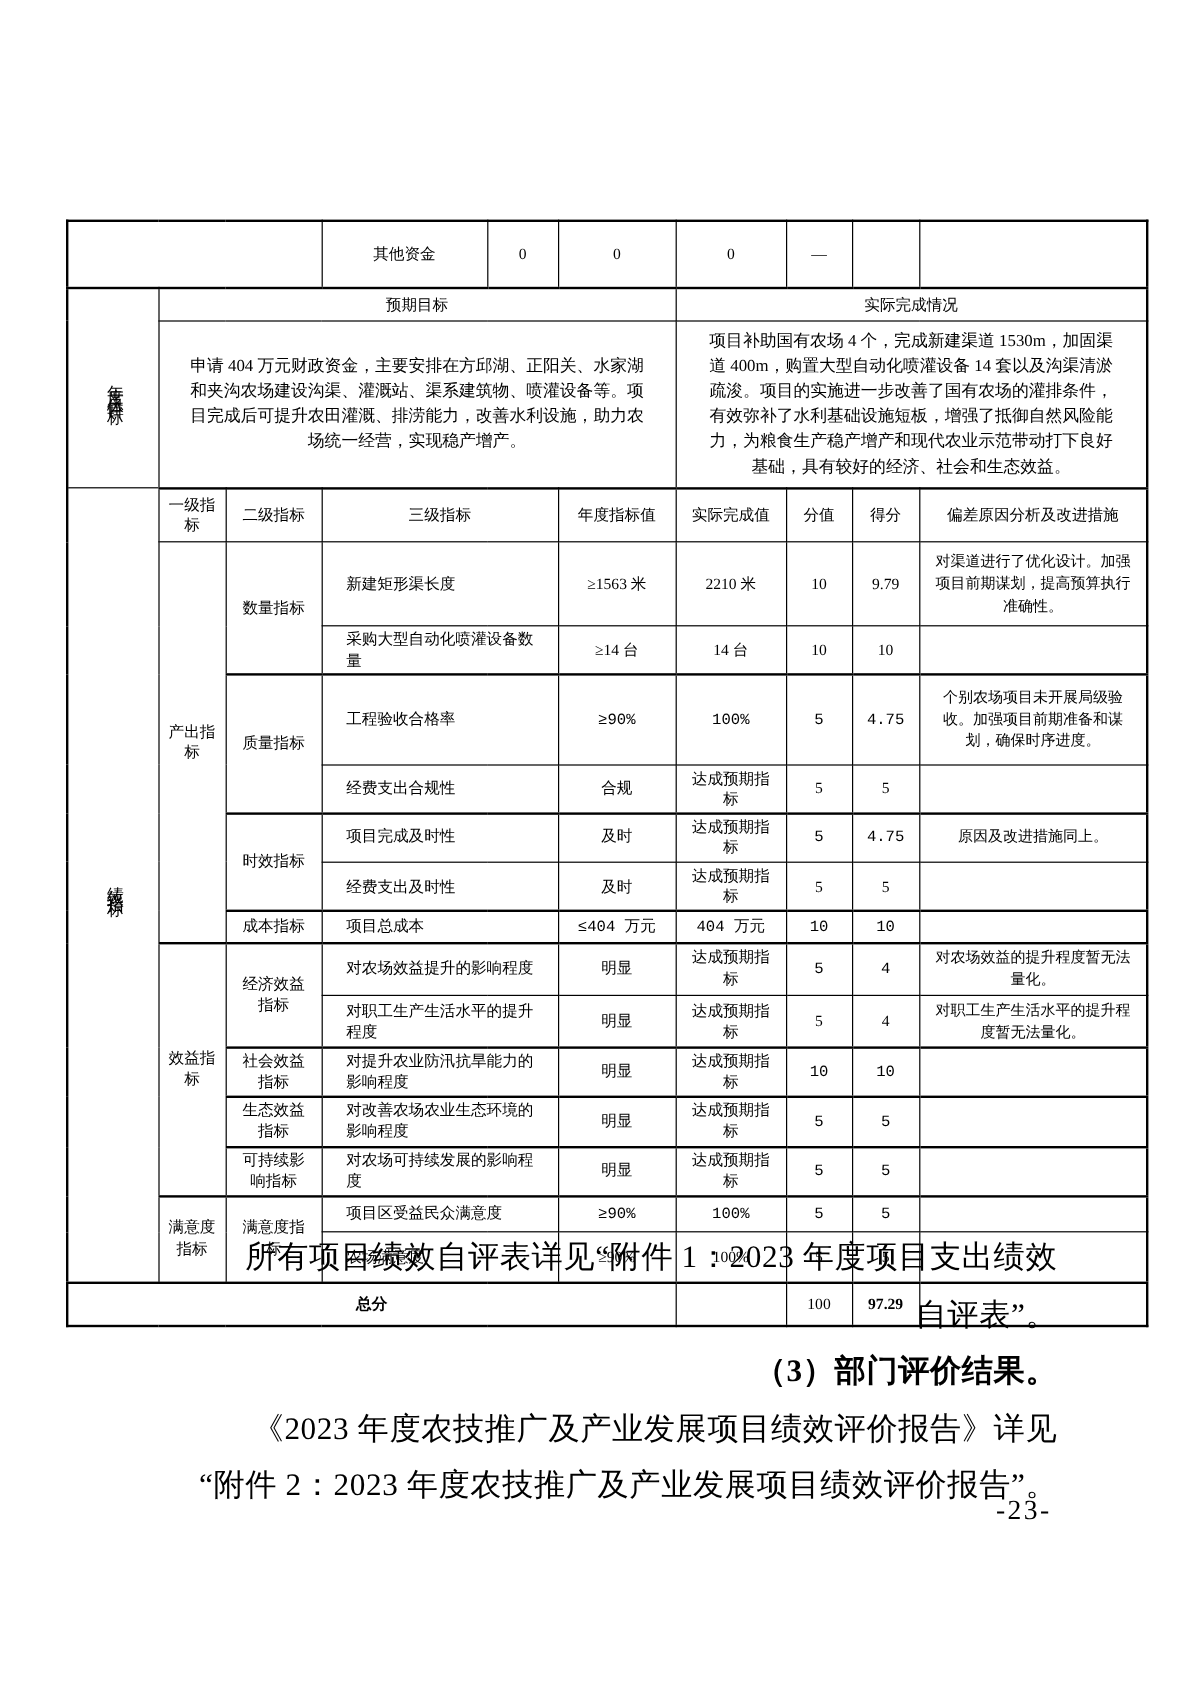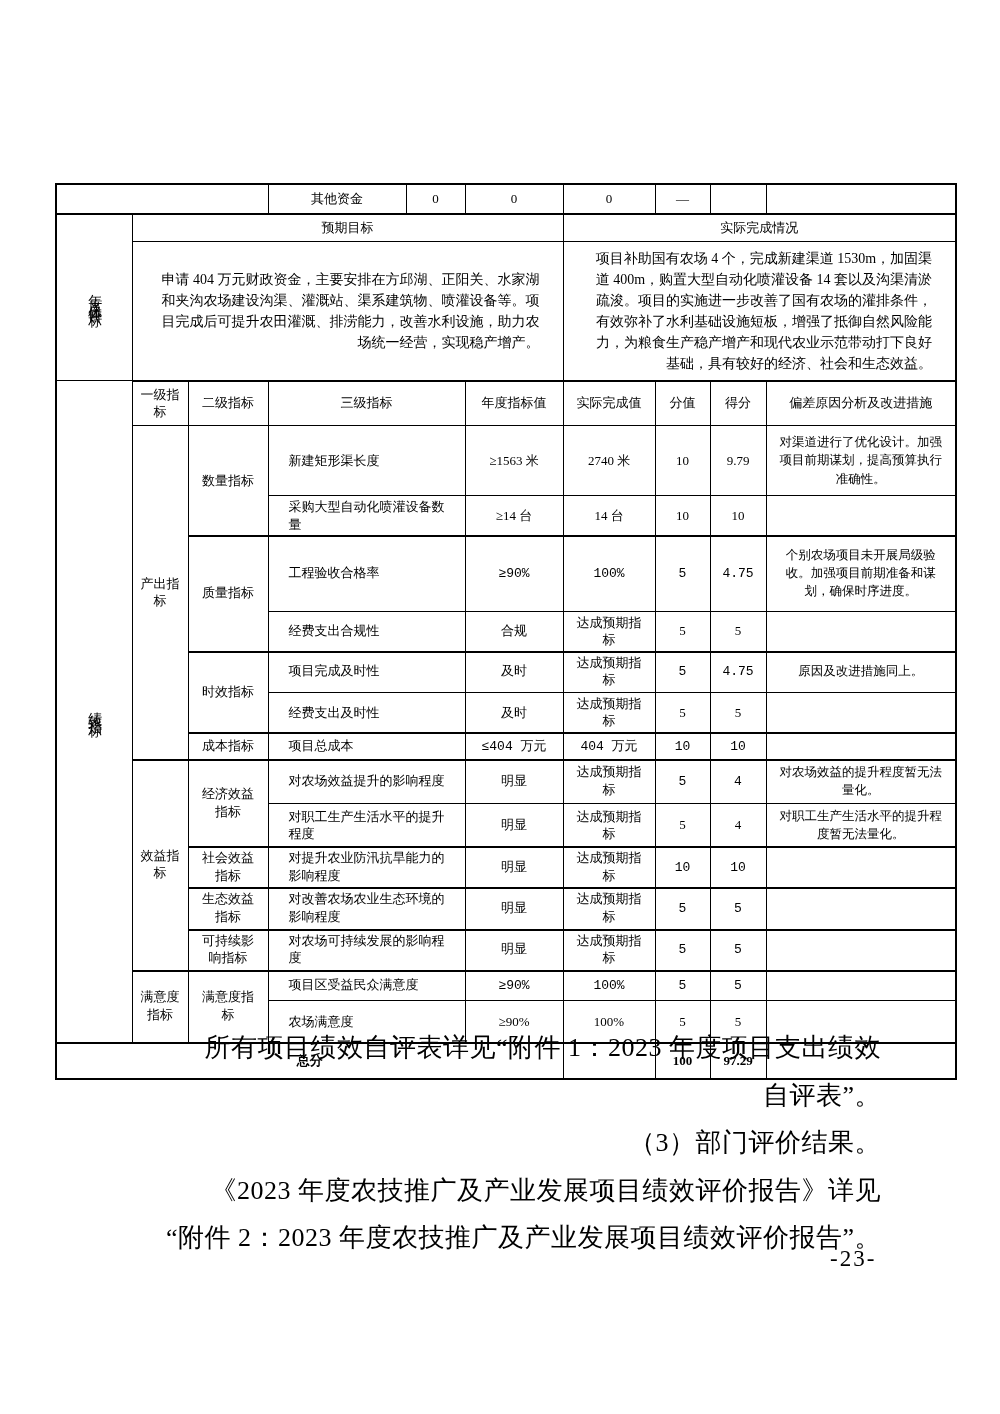--- a/index.html
+++ b/index.html
@@ -21,29 +21,29 @@
   td.note{text-align:center;padding:3px 7px;font-size:12.5px;line-height:1.45;}
   tr.gt>td{border-top:2px solid #000;font-family:Liberation Mono, monospace;}
   table{border:2px solid #000;}
   tr.fund>td{border-bottom:2px solid #000;}
   tr.goalbody>td{border-bottom:2px solid #000;}
   tr.total>td{border-top:2px solid #000;}
   .vlabel{
     writing-mode:vertical-rl;text-orientation:upright;
     letter-spacing:4px;font-size:14px;margin:0 auto;display:inline-block;
   }
-  td.goaltxt{font-size:14px;line-height:1.5;text-align:right;padding:6px 23px;vertical-align:middle;}
+  td.goaltxt{font-size:14px;line-height:1.5;text-align:center;padding:6px 23px;vertical-align:middle;}
   .bodytext{
     position:absolute;left:136px;top:1024px;width:745px;
     font-size:26px;line-height:47.5px;letter-spacing:0.5px;
     text-align:right;white-space:nowrap;
   }
   .bodytext .line{height:47.5px;}
   .indent{text-indent:2em;}
-  .bold{font-weight:normal;}
+  .bold{font-weight:bold;}
   .pagenum{
     position:absolute;left:830px;top:1246px;
     font-size:23px;letter-spacing:2px;
   }
 </style>
 </head>
 <body>
 
 <div class="tablewrap">
 <table>
@@ -54,21 +54,21 @@
     <col style="width:138px">
         <col style="width:59px">
         <col style="width:98px">
     <col style="width:92px">
         <col style="width:55px">
         <col style="width:56px">
     <col style="width:190px">
   </colgroup>
 
   <tbody>
-        <tr class="fund" style="height:30px">
+        <tr class="fund" style="height:56px">
     <td colspan="3"></td>
     <td>其他资金</td>
     <td>0</td>
     <td>0</td>
     <td>0</td>
     <td>—</td>
     <td></td>
     <td></td>
   </tr>
 
@@ -96,21 +96,21 @@
     <td>分值</td>
     <td>得分</td>
     <td>偏差原因分析及改进措施</td>
   </tr>
 
   <tr style="height:70px">
     <td rowspan="7">产出指标</td>
     <td rowspan="2">数量指标</td>
     <td colspan="2" class="la">新建矩形渠长度</td>
     <td>≥1563 米</td>
-    <td>2740 米</td>
+    <td>2210 米</td>
     <td>10</td>
     <td>9.79</td>
     <td class="note">对渠道进行了优化设计。加强项目前期谋划，提高预算执行准确性。</td>
   </tr>
 
   <tr style="height:30px">
     <td colspan="2" class="la">采购大型自动化喷灌设备数量</td>
     <td>≥14 台</td>
     <td>14 台</td>
     <td>10</td>
@@ -232,21 +232,21 @@
     <td>≥90%</td>
     <td>100%</td>
     <td>5</td>
     <td>5</td>
     <td class="note"></td>
   </tr>
 
   <tr class="total" style="height:36px">
     <td colspan="6" style="font-weight:bold">总分</td>
     <td></td>
-    <td style="font-weight:bold">100</td>
+    <td style="font-weight:normal">100</td>
     <td style="font-weight:bold">97.29</td>
     <td></td>
   </tr>
 </tbody>
     </table>
 </div>
 
 <div class="bodytext">
   <div class="line indent">所有项目绩效自评表详见“附件 1：2023 年度项目支出绩效</div>
   <div class="line">自评表”。</div>

